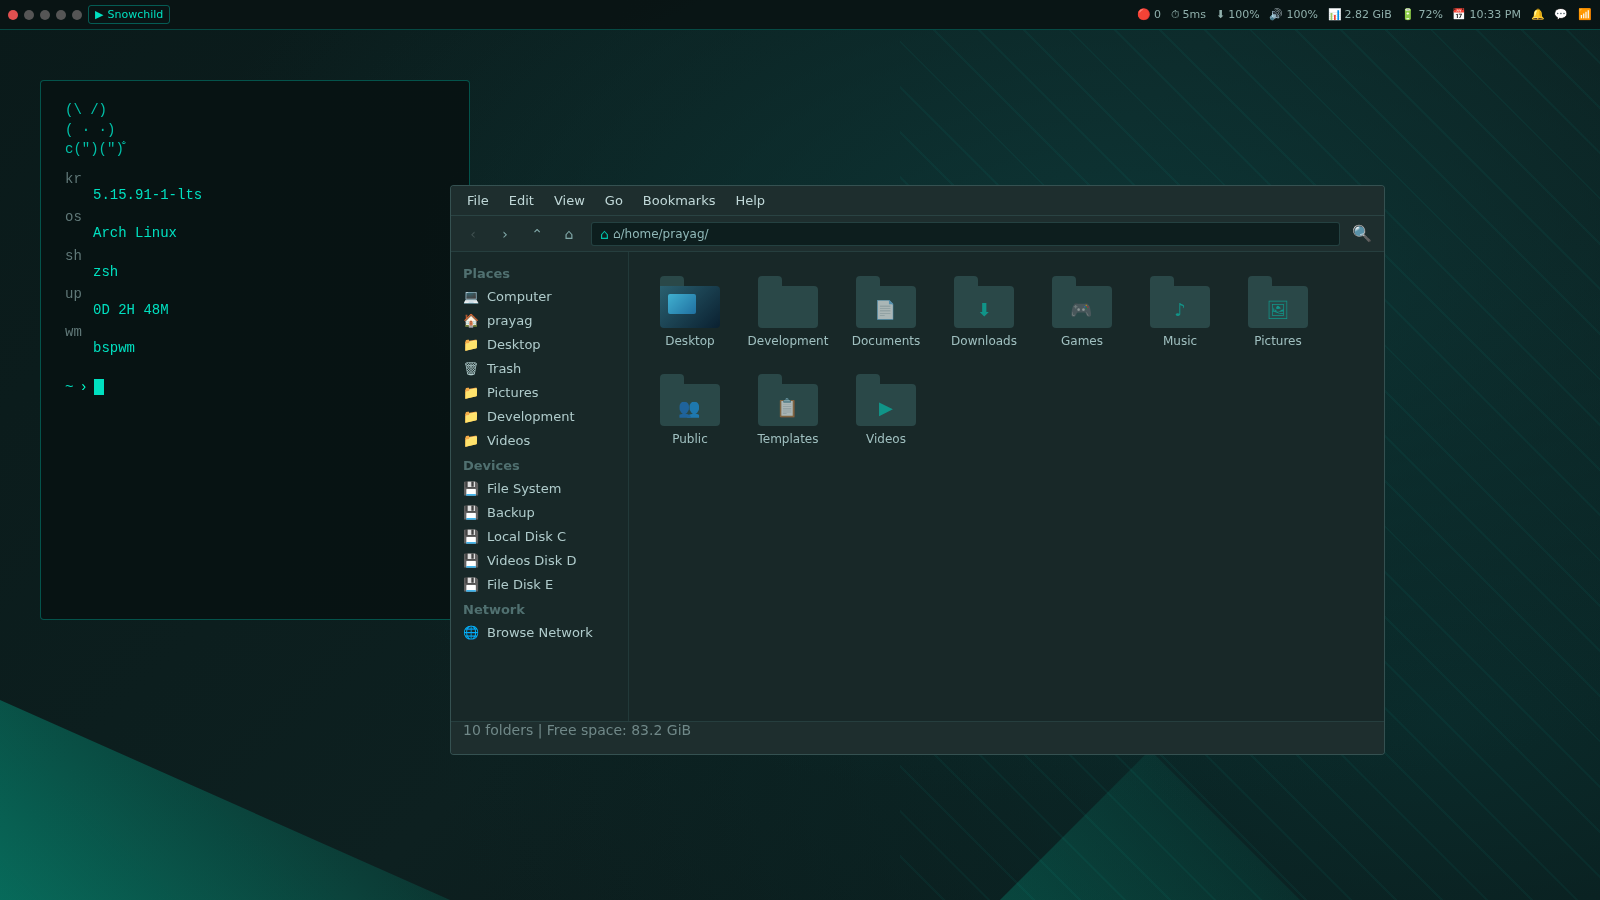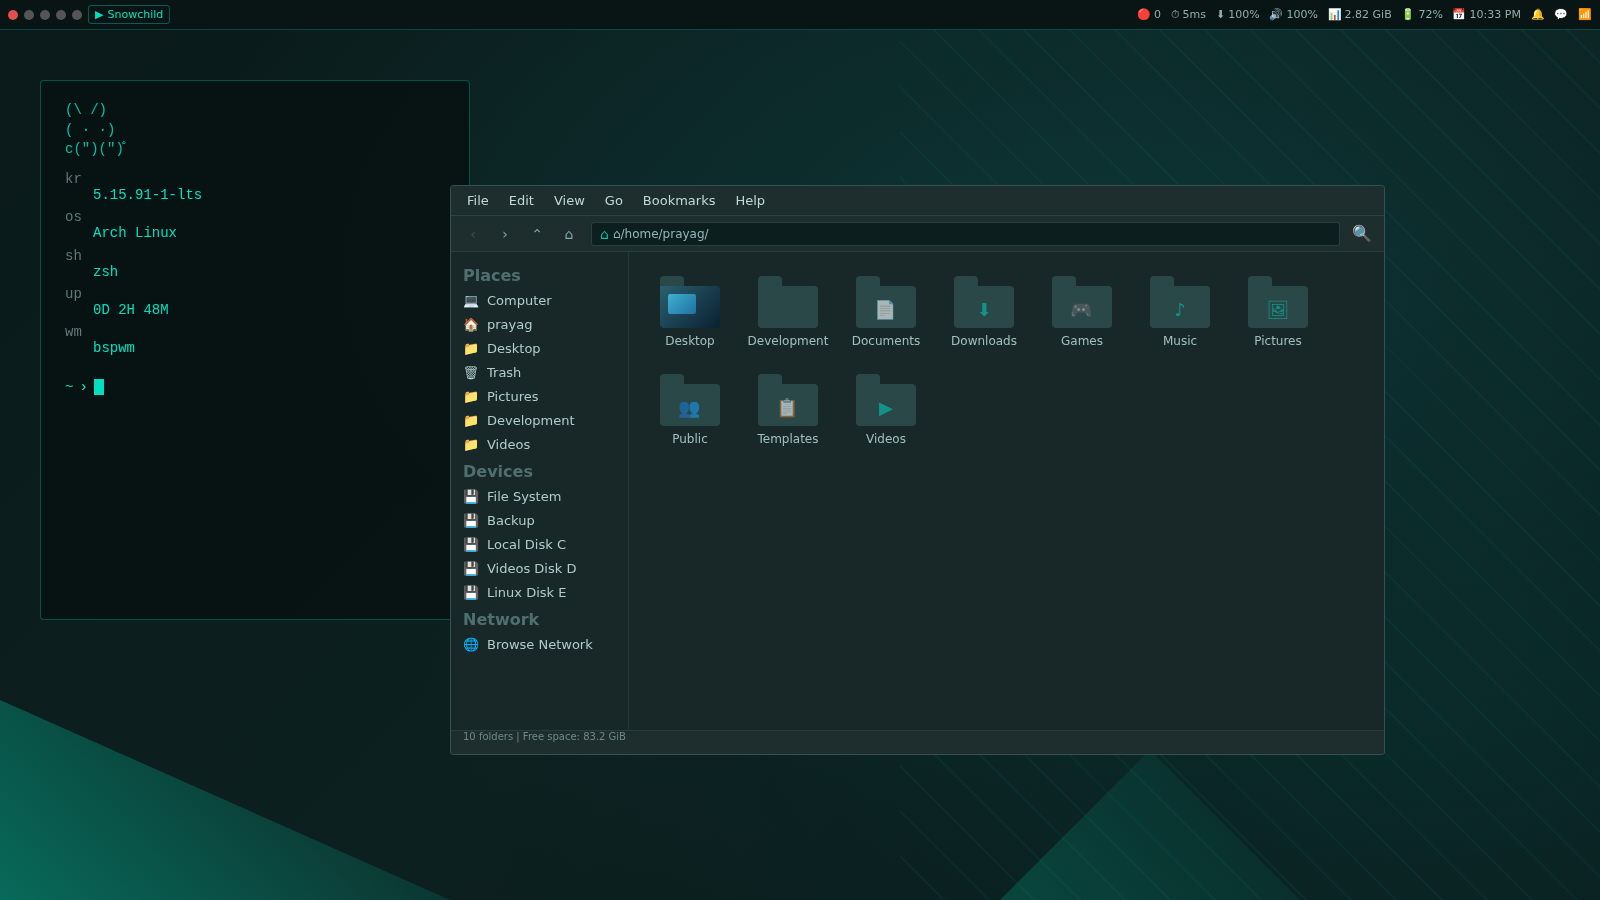--- a/index.html
+++ b/index.html
@@ -212,21 +212,21 @@
       width: 178px;
       background: #182828;
       border-right: 1px solid rgba(60,100,100,0.3);
       overflow-y: auto;
       padding: 8px 0;
       font-size: 13px;
       color: #a0c0c0;
     }
     .sidebar-section-label {
       padding: 6px 12px 3px;
-      font-size: 16px;
+      font-size: 13px;
       color: #507070;
       font-weight: bold;
       text-transform: none;
     }
     .sidebar-item {
       display: flex;
       align-items: center;
       gap: 8px;
       padding: 4px 12px;
       cursor: pointer;
@@ -306,23 +306,23 @@
       word-break: break-word;
       line-height: 1.3;
     }
 
     
     .status-bar {
       height: 24px;
       background: #1e2e2e;
       border-top: 1px solid rgba(60,100,100,0.3);
       display: flex;
-      align-items: flex-start;
-      padding: 0 12px;
-      font-size: 10px;
+      align-items: flex-end;
+      padding: 16px 12px;
+      font-size: 14px;
       color: #708888;
     }
   </style>
 </head>
 <body>
 
 <div class="bg"></div>
 <div class="bg-shapes"></div>
 <div class="teal-accent"></div>
 <div class="teal-accent2"></div>
@@ -496,21 +496,21 @@
       <div class="sidebar-item">
         <span class="sidebar-item-icon">💾</span>
         <span>Local Disk C</span>
       </div>
       <div class="sidebar-item">
         <span class="sidebar-item-icon">💾</span>
         <span>Videos Disk D</span>
       </div>
       <div class="sidebar-item">
         <span class="sidebar-item-icon">💾</span>
-        <span>Linux Disk E</span>
+        <span>File Disk E</span>
       </div>
 
       <div class="sidebar-section-label">Network</div>
 
       <div class="sidebar-item">
         <span class="sidebar-item-icon">🌐</span>
         <span>Browse Network</span>
       </div>
     </div>
 

